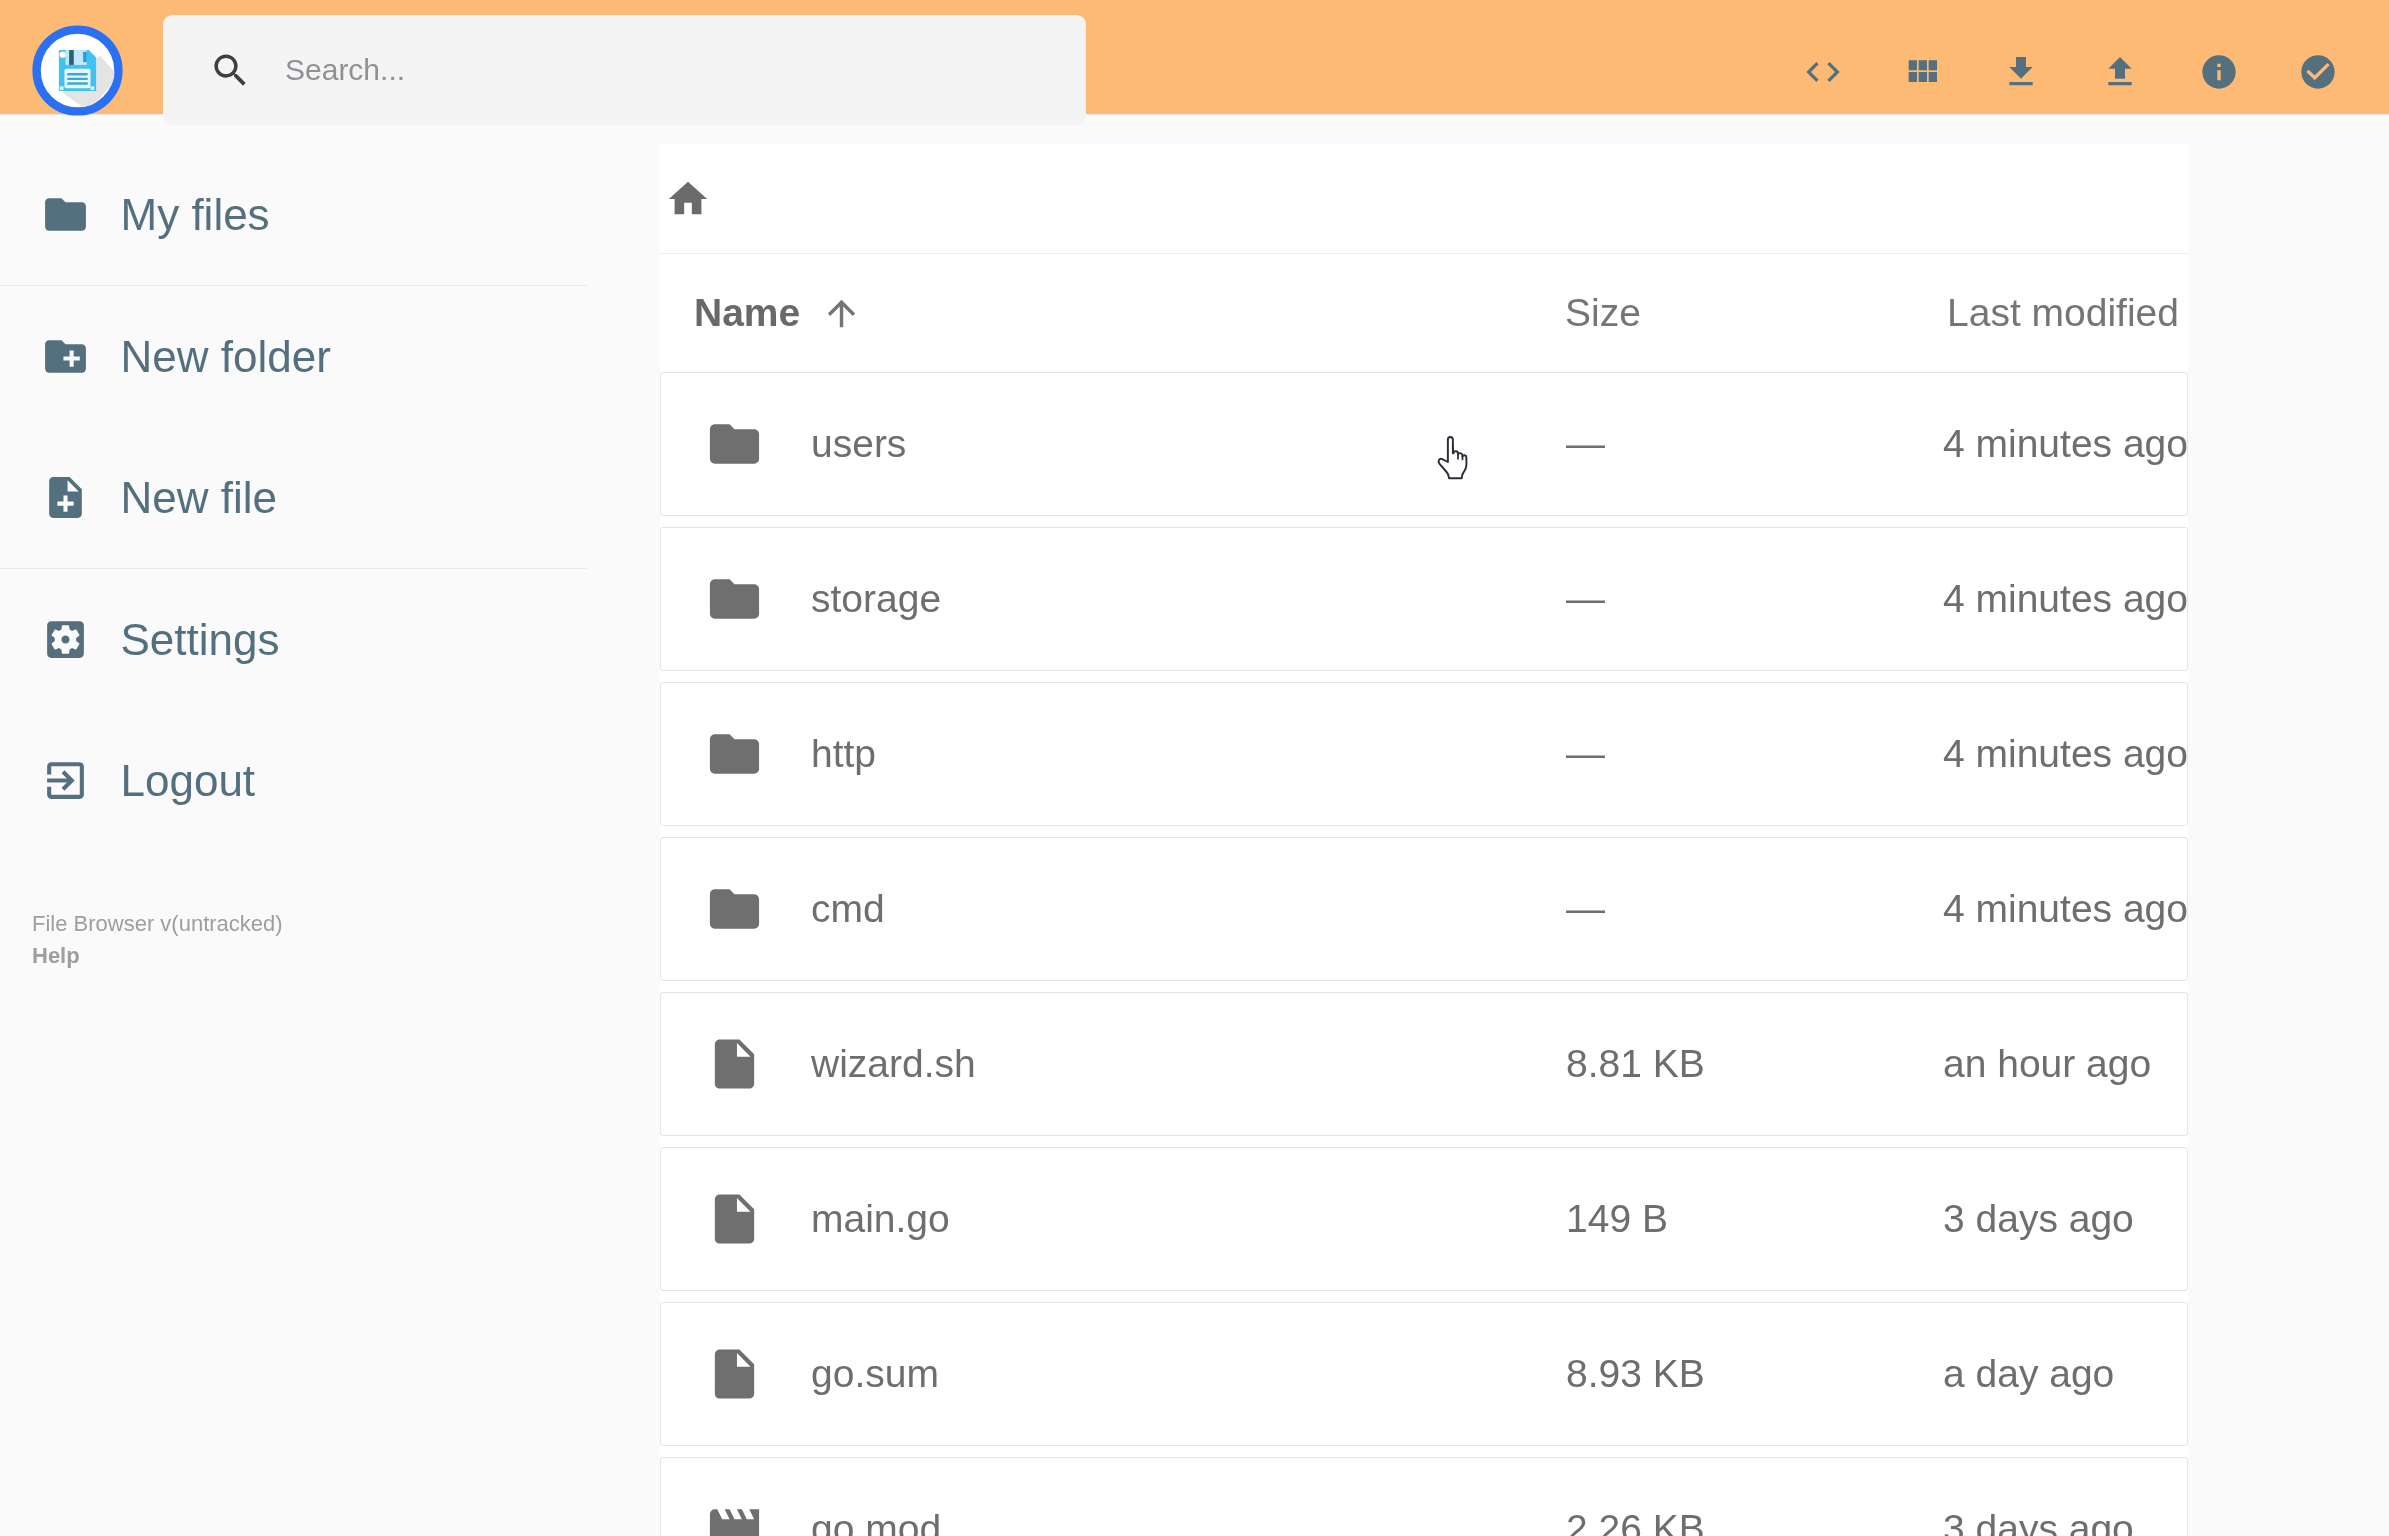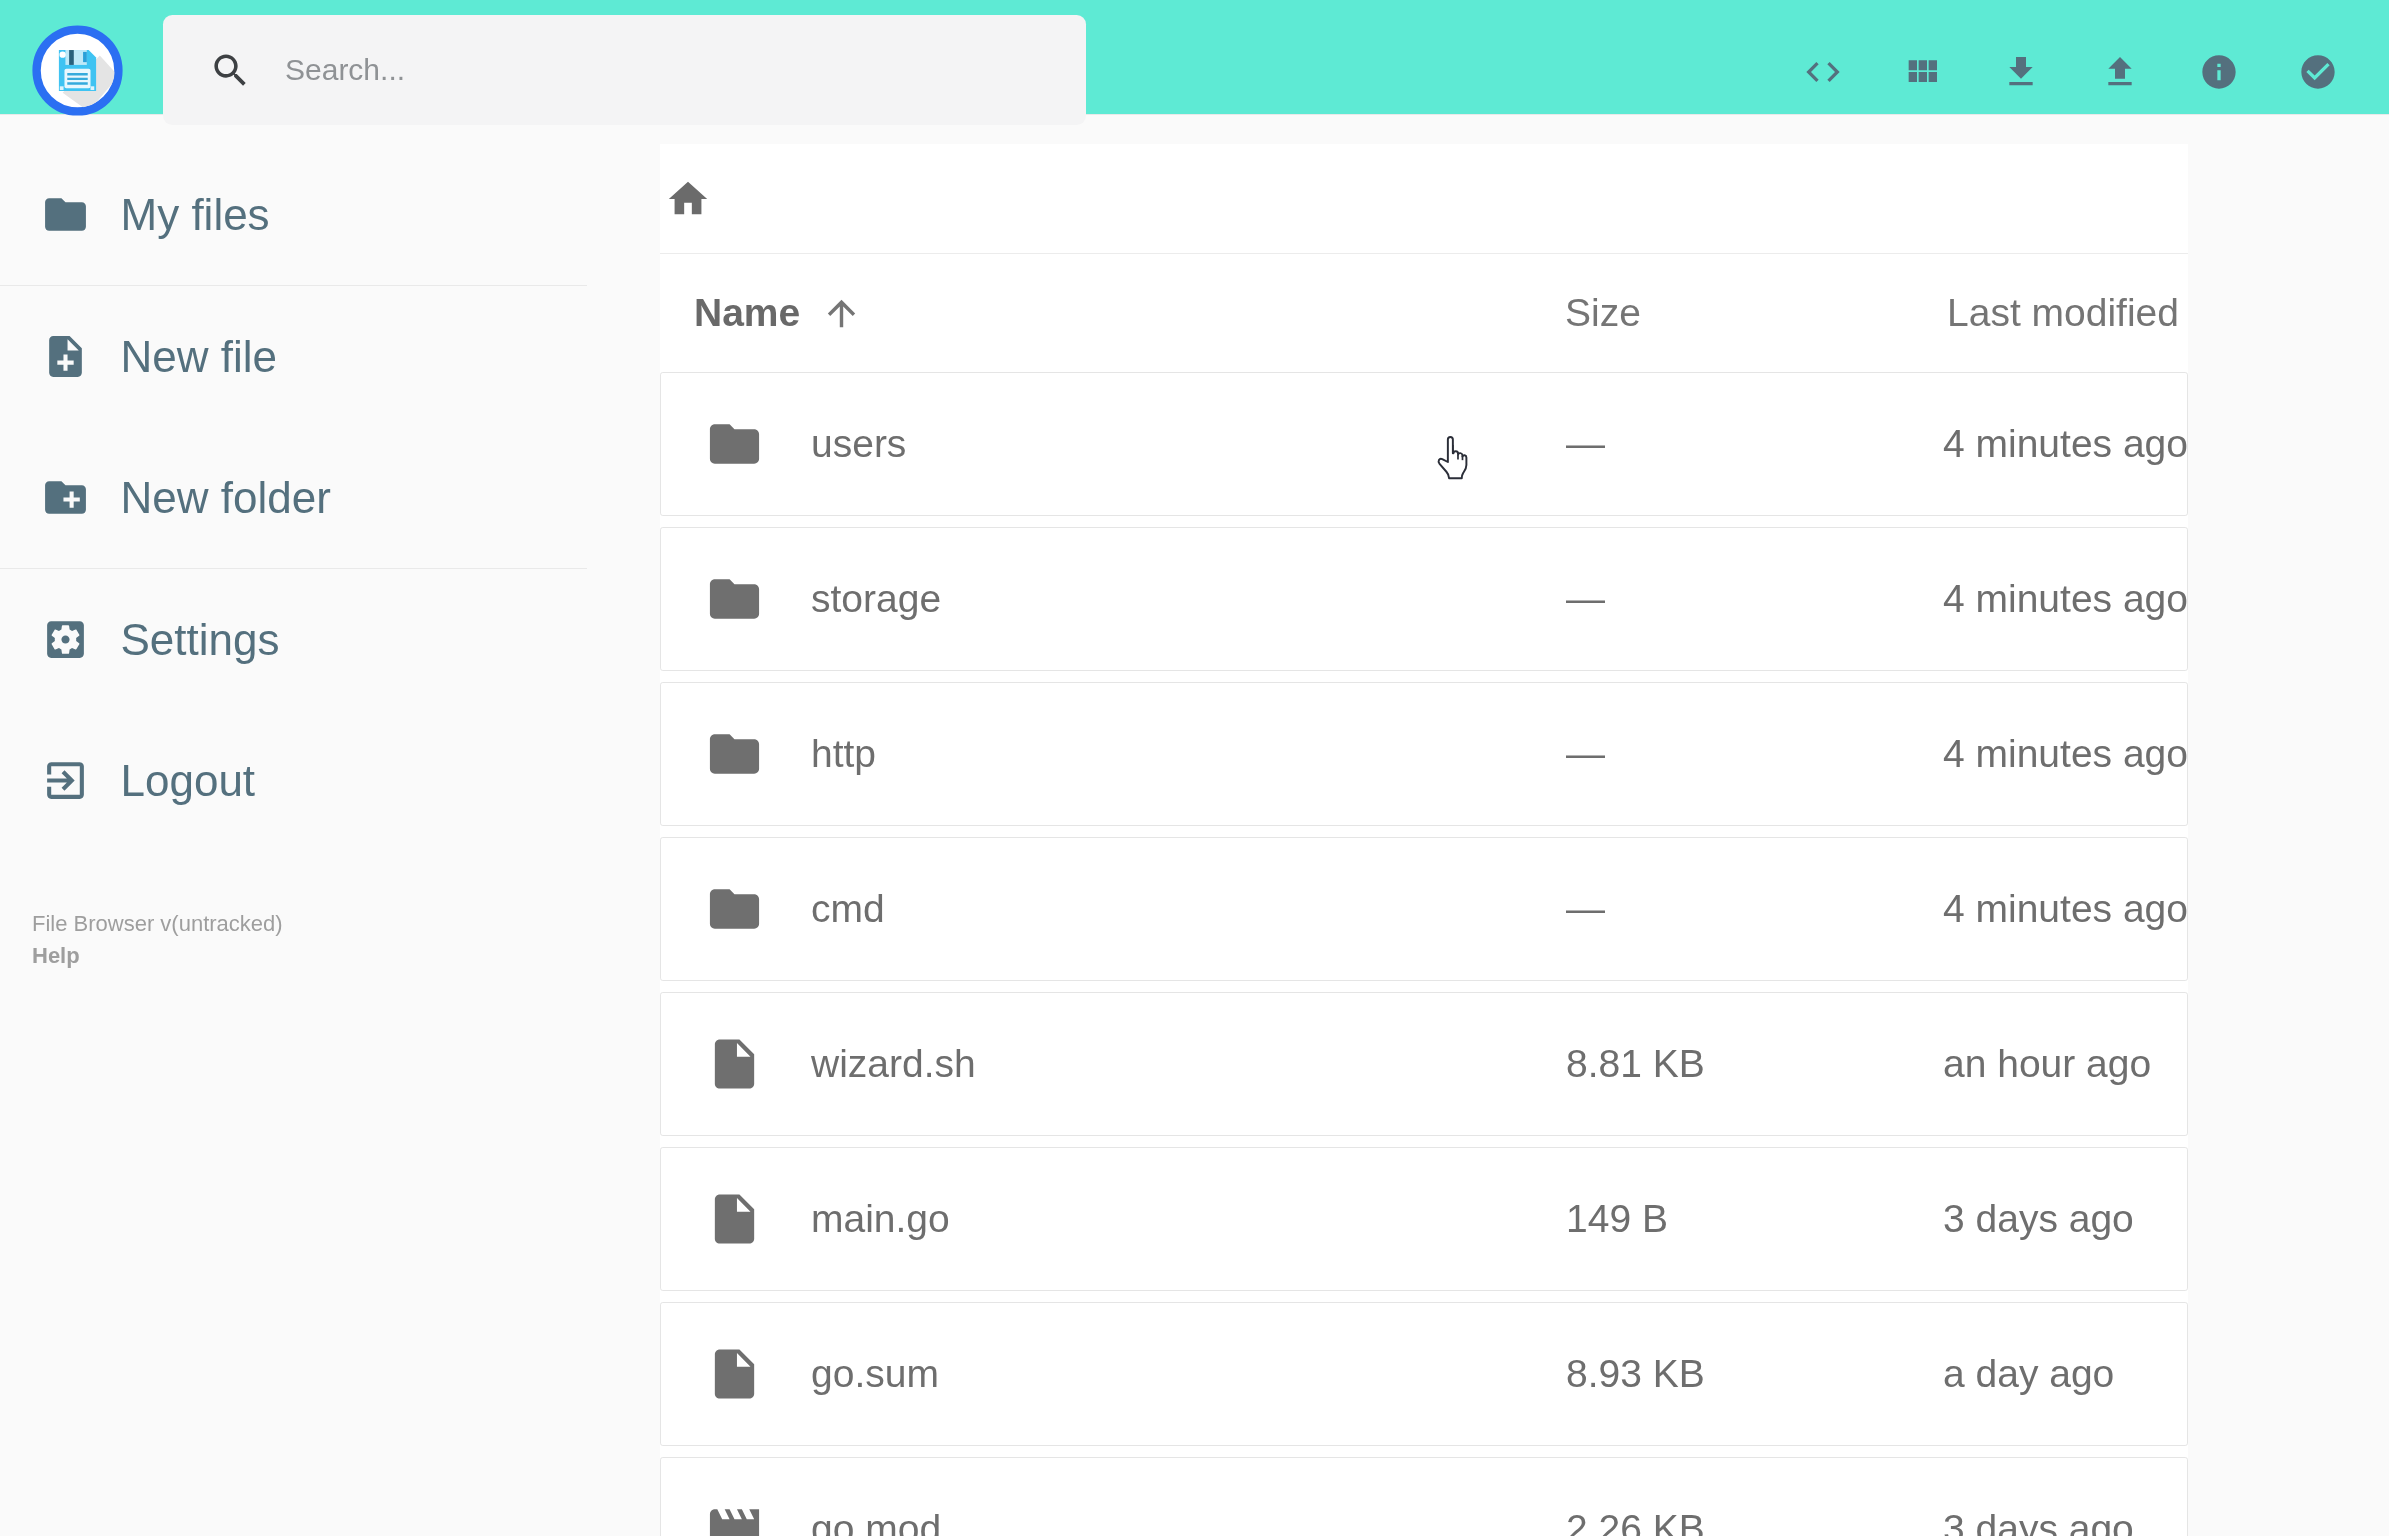--- a/index.html
+++ b/index.html
@@ -7,21 +7,21 @@
   body {
     position:relative; overflow:hidden;
     background:#fafafa;
     font-family:"Liberation Sans", sans-serif;
     -webkit-font-smoothing:antialiased;
   }
 
   
   .header {
     position:absolute; top:0; left:0; width:2389px; height:115px;
-    background:#5eead4; border-bottom:1.9px solid #e9e9e9; z-index:5;
+    background:#fdba74; border-bottom:1.9px solid #e9e9e9; z-index:5;
   }
   .logo { position:absolute; left:30.5px; top:24px; width:93px; height:93px; cursor:pointer; }
   .search {
     position:absolute; left:163px; top:15px; width:923px; height:110px;
     background:#f4f4f5; border-radius:9.3px;
     display:flex; align-items:center; padding-left:46px; gap:33px;
   }
   .search svg { width:43px; height:43px; fill:#3d4043; flex:none; }
   .search input {
     border:none; background:transparent; outline:none;
@@ -170,29 +170,29 @@
 <div class="sidebar">
   <div class="side-item">
     <svg viewBox="0 0 24 24">
         <path d="M10 4H4c-1.1 0-2 .9-2 2v12c0 1.1.9 2 2 2h16c1.1 0 2-.9 2-2V8c0-1.1-.9-2-2-2h-8l-2-2z"></path>
       </svg>
     <span>My files</span>
   </div>
   <div class="side-divider"></div>
   <div class="side-item">
     <svg viewBox="0 0 24 24">
+        <path d="M20 6h-8l-2-2H4c-1.1 0-2 .9-2 2v12c0 1.1.9 2 2 2h16c1.1 0 2-.9 2-2V8c0-1.1-.9-2-2-2zm-1 8h-3v3h-2v-3h-3v-2h3V9h2v3h3v2z"></path>
+      </svg>
+    <span>New folder</span>
+  </div>
+  <div class="side-item">
+    <svg viewBox="0 0 24 24">
         <path d="M14 2H6c-1.1 0-2 .9-2 2v16c0 1.1.9 2 2 2h12c1.1 0 2-.9 2-2V8l-6-6zm2 14h-3v3h-2v-3H8v-2h3v-3h2v3h3v2zm-3-7V3.5L18.5 9H13z"></path>
       </svg>
     <span>New file</span>
-  </div>
-  <div class="side-item">
-    <svg viewBox="0 0 24 24">
-        <path d="M20 6h-8l-2-2H4c-1.1 0-2 .9-2 2v12c0 1.1.9 2 2 2h16c1.1 0 2-.9 2-2V8c0-1.1-.9-2-2-2zm-1 8h-3v3h-2v-3h-3v-2h3V9h2v3h3v2z"></path>
-      </svg>
-    <span>New folder</span>
   </div>
   <div class="side-divider"></div>
   <div class="side-item">
     <svg viewBox="0 0 24 24">
         <path d="M12 10c-1.1 0-2 .9-2 2s.9 2 2 2 2-.9 2-2-.9-2-2-2zm7-7H5c-1.1 0-2 .9-2 2v14c0 1.1.9 2 2 2h14c1.1 0 2-.9 2-2V5c0-1.1-.9-2-2-2zm-1.75 9c0 .23-.02.46-.05.68l1.48 1.16c.13.11.17.3.08.45l-1.4 2.42c-.09.15-.27.21-.43.15l-1.74-.7c-.36.28-.76.51-1.18.69l-.26 1.85c-.03.17-.18.3-.35.3h-2.8c-.17 0-.32-.13-.35-.29l-.26-1.85c-.43-.18-.82-.41-1.18-.69l-1.74.7c-.16.06-.34 0-.43-.15l-1.4-2.42c-.09-.15-.05-.34.08-.45l1.48-1.16c-.03-.23-.05-.46-.05-.69 0-.23.02-.46.05-.68l-1.48-1.16c-.13-.11-.17-.3-.08-.45l1.4-2.42c.09-.15.27-.21.43-.15l1.74.7c.36-.28.76-.51 1.18-.69l.26-1.85c.03-.17.18-.3.35-.3h2.8c.17 0 .32.13.35.29l.26 1.85c.43.18.82.41 1.18.69l1.74-.7c.16-.06.34 0 .43.15l1.4 2.42c.09.15.05.34-.08.45l-1.48 1.16c.03.23.05.46.05.69z"></path>
       </svg>
     <span>Settings</span>
   </div>
   <div class="side-item">
     <svg viewBox="0 0 24 24">

